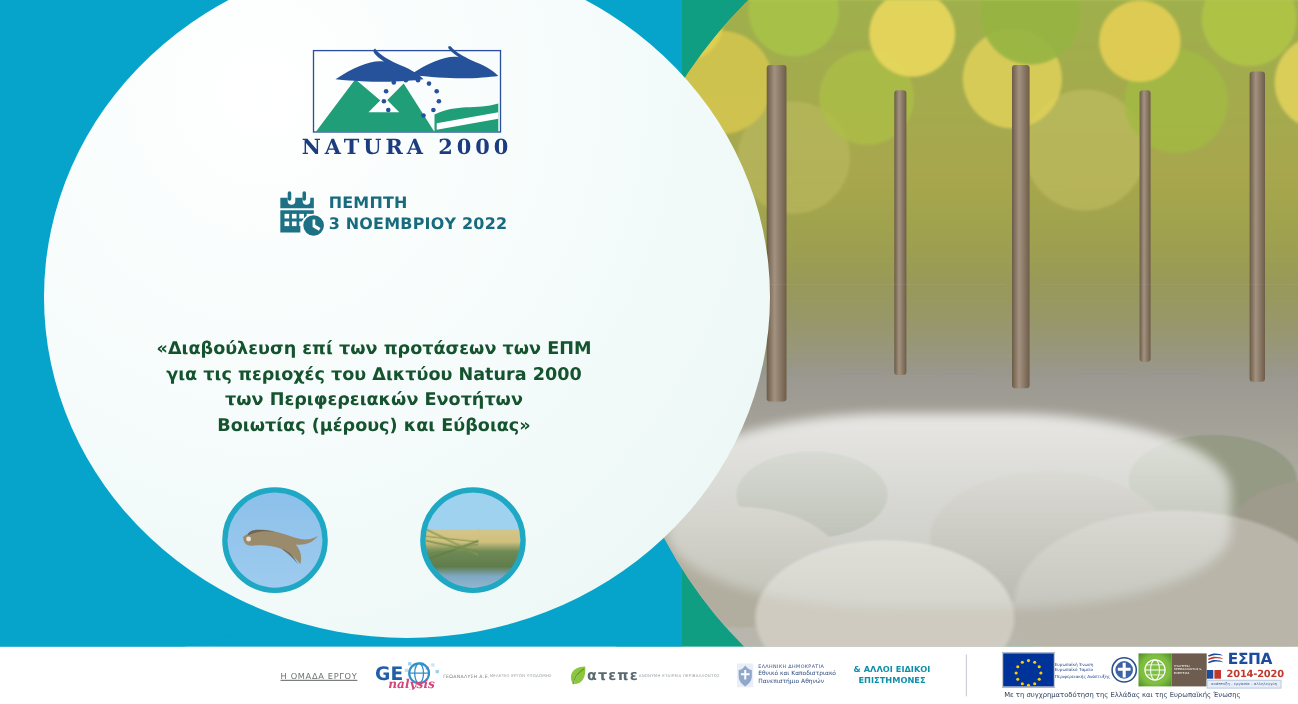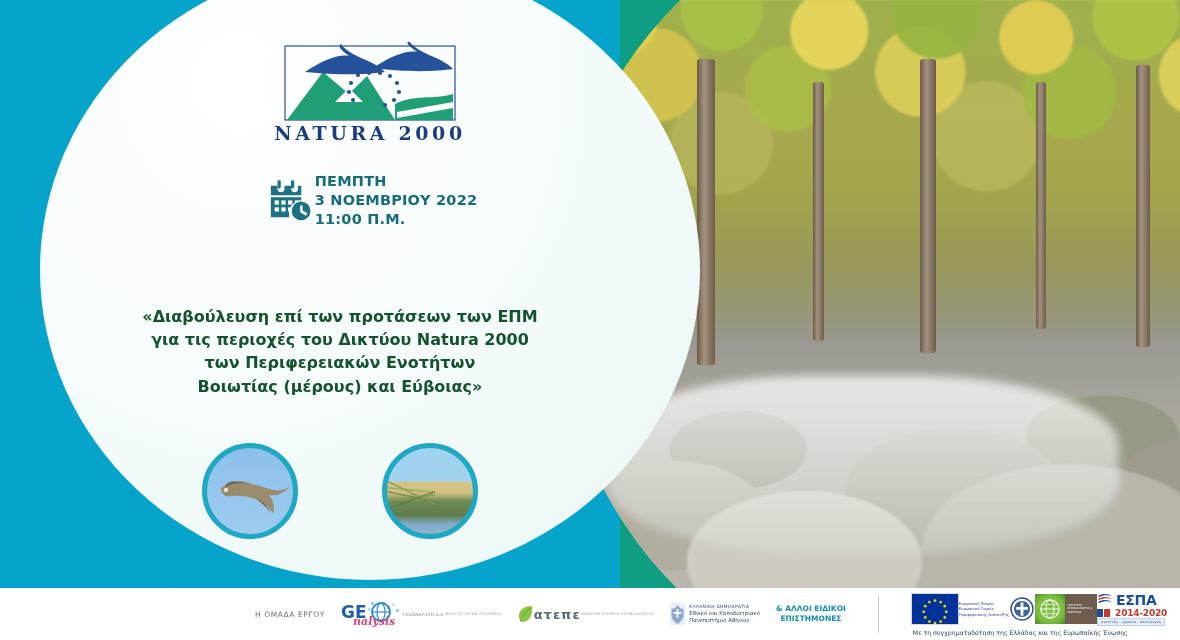--- a/index.html
+++ b/index.html
@@ -110,21 +110,21 @@
   }
 
   
   .content{ position:absolute; left:60px; top:0; width:620px; height:588px; }
 
   .natura-logo{
     position:absolute; left:185px; top:42px; width:250px; height:105px;
   }
 
   .date-row{
-    position:absolute; left:52px; top:172px; width:520px;
+    position:absolute; left:36px; top:172px; width:520px;
     display:flex; align-items:center; justify-content:center; gap:2px;
   }
   .cal-icon{ width:46px; height:46px; flex:0 0 auto; }
   .date-lines{
     color:#176b7d; font-weight:bold; font-size:14.5px; line-height:1.32;
     letter-spacing:.2px; text-align:left;
   }
 
   .subtitle{
     position:absolute; left:0; top:262px; width:560px; text-align:center;
@@ -159,21 +159,21 @@
   
   .footer{
     position:absolute; left:0; top:588px; width:1180px; height:52px;
     background:#ffffff; display:flex; align-items:center;
   }
   .footer-left{
     display:flex; align-items:center; gap:16px;
     padding-left:255px; height:100%;
   }
   .team-label{
-    font-size:7.5px; color:#6d6f72; letter-spacing:.6px; white-space:nowrap;
+    font-size:7.5px; color:#6d6f72; letter-spacing:.6px; white-space:nowrap;text-decoration:underline;
   }
   .logo-box{ display:flex; flex-direction:row; align-items:center; justify-content:center; }
   .cap-tiny{ font-size:4.2px; color:#7a7d80; letter-spacing:.3px; white-space:nowrap; margin-top:1px; }
   .cap-tiny2{ font-size:3.6px; color:#9aa0a4; letter-spacing:.2px; white-space:nowrap; }
   .atepe-wrap{ display:flex; align-items:center; gap:0; }
   .atepe-txt{ font-size:13px; color:#5b6a72; letter-spacing:1px; font-weight:600; }
   .uoa-wrap{ display:flex; align-items:center; gap:4px; }
   .uoa-txt{ line-height:1.35; }
   .uoa-l1{ font-size:4.4px; color:#2e4a7d; letter-spacing:.35px; white-space:nowrap; }
   .uoa-l2{ font-size:5.4px; color:#2e4a7d; white-space:nowrap; }
@@ -290,21 +290,20 @@
           <rect x="8" y="30.6" width="4.4" height="4.4" fill="#ffffff"></rect>
           <rect x="15" y="30.6" width="4.4" height="4.4" fill="#ffffff"></rect>
           <rect x="22" y="30.6" width="4.4" height="4.4" fill="#ffffff"></rect>
           <circle cx="35.6" cy="34.4" r="11.2" fill="#ffffff"></circle>
           <path d="M35.6 24.6a9.8 9.8 0 1 0 0 19.6 9.8 9.8 0 0 0 0-19.6zm1.5 9.2 5 2.9-1.5 2.6-6-3.5v-7h2.5z"></path>
         </g>
       </svg>
       <div class="date-lines">
         <div>ΠΕΜΠΤΗ</div>
         <div>3 ΝΟΕΜΒΡΙΟΥ 2022</div>
-        <div>11:00 Π.Μ.</div>
       </div>
     </div>
 
 
     <div class="maintitle">
       <div>«Διαβούλευση επί των προτάσεων των ΕΠΜ</div>
       <div>για τις περιοχές του Δικτύου Natura 2000</div>
       <div>των Περιφερειακών Ενοτήτων</div>
       <div>Βοιωτίας (μέρους) και Εύβοιας»</div>
     </div>

